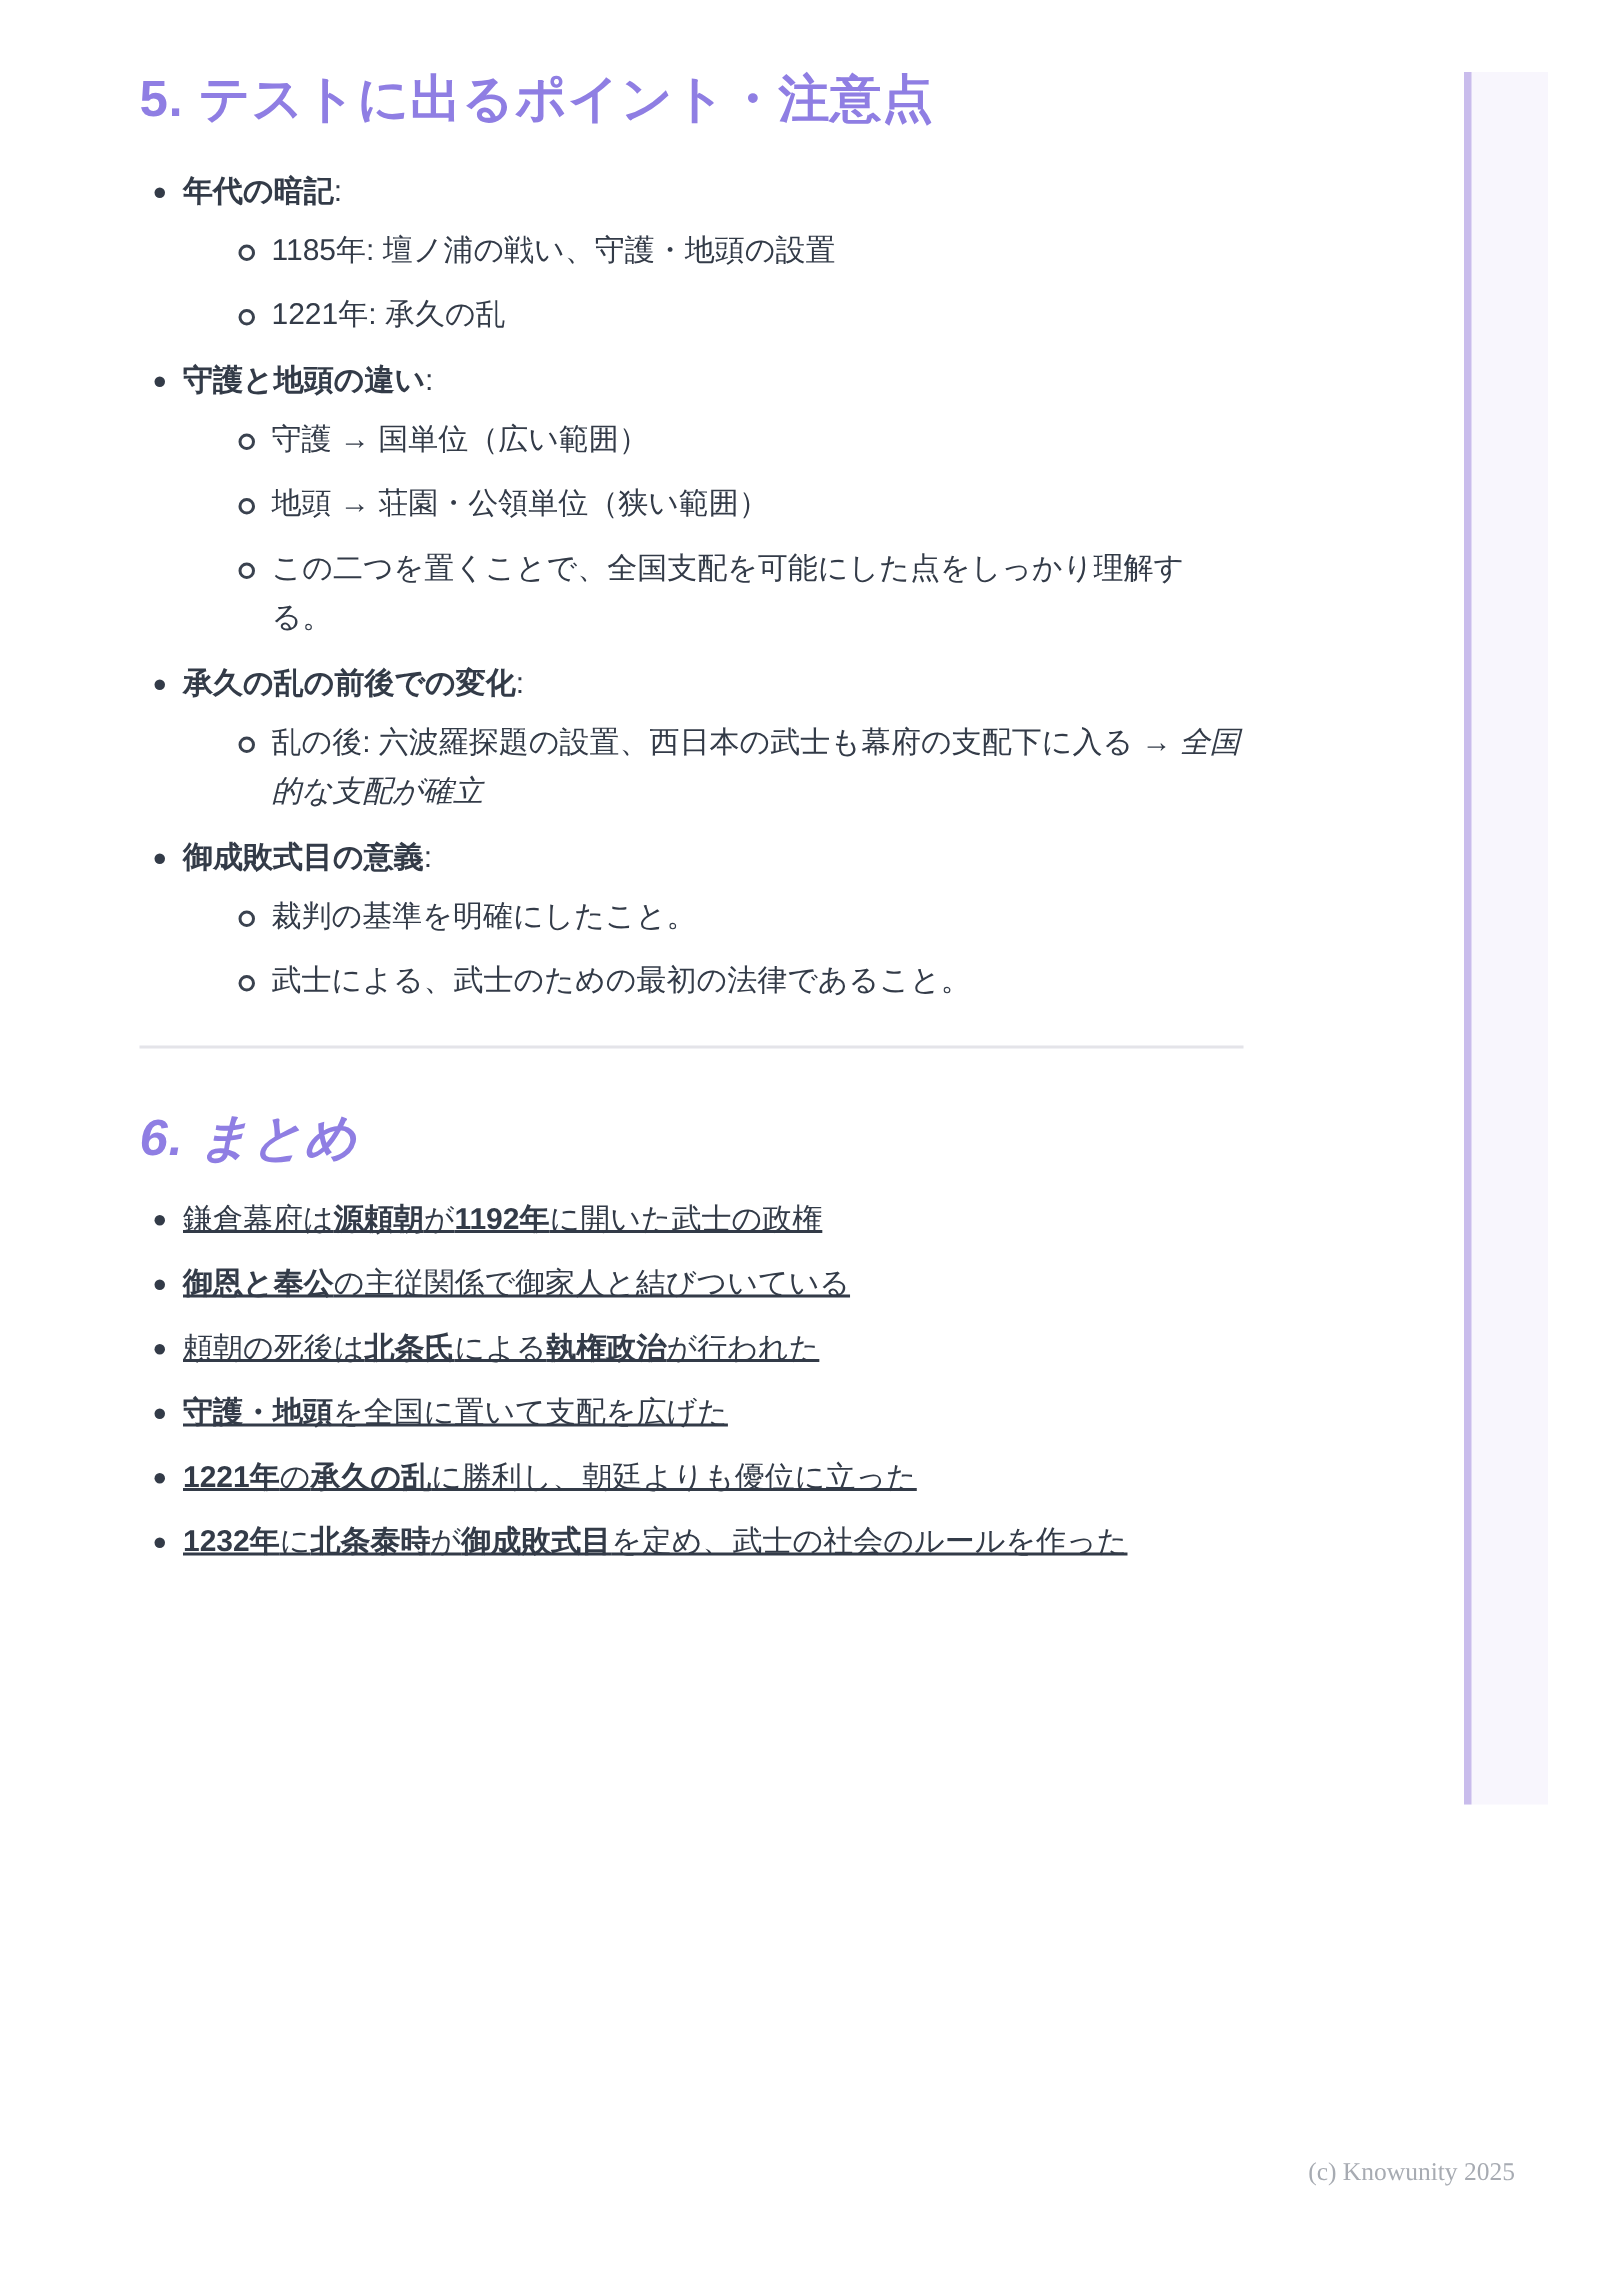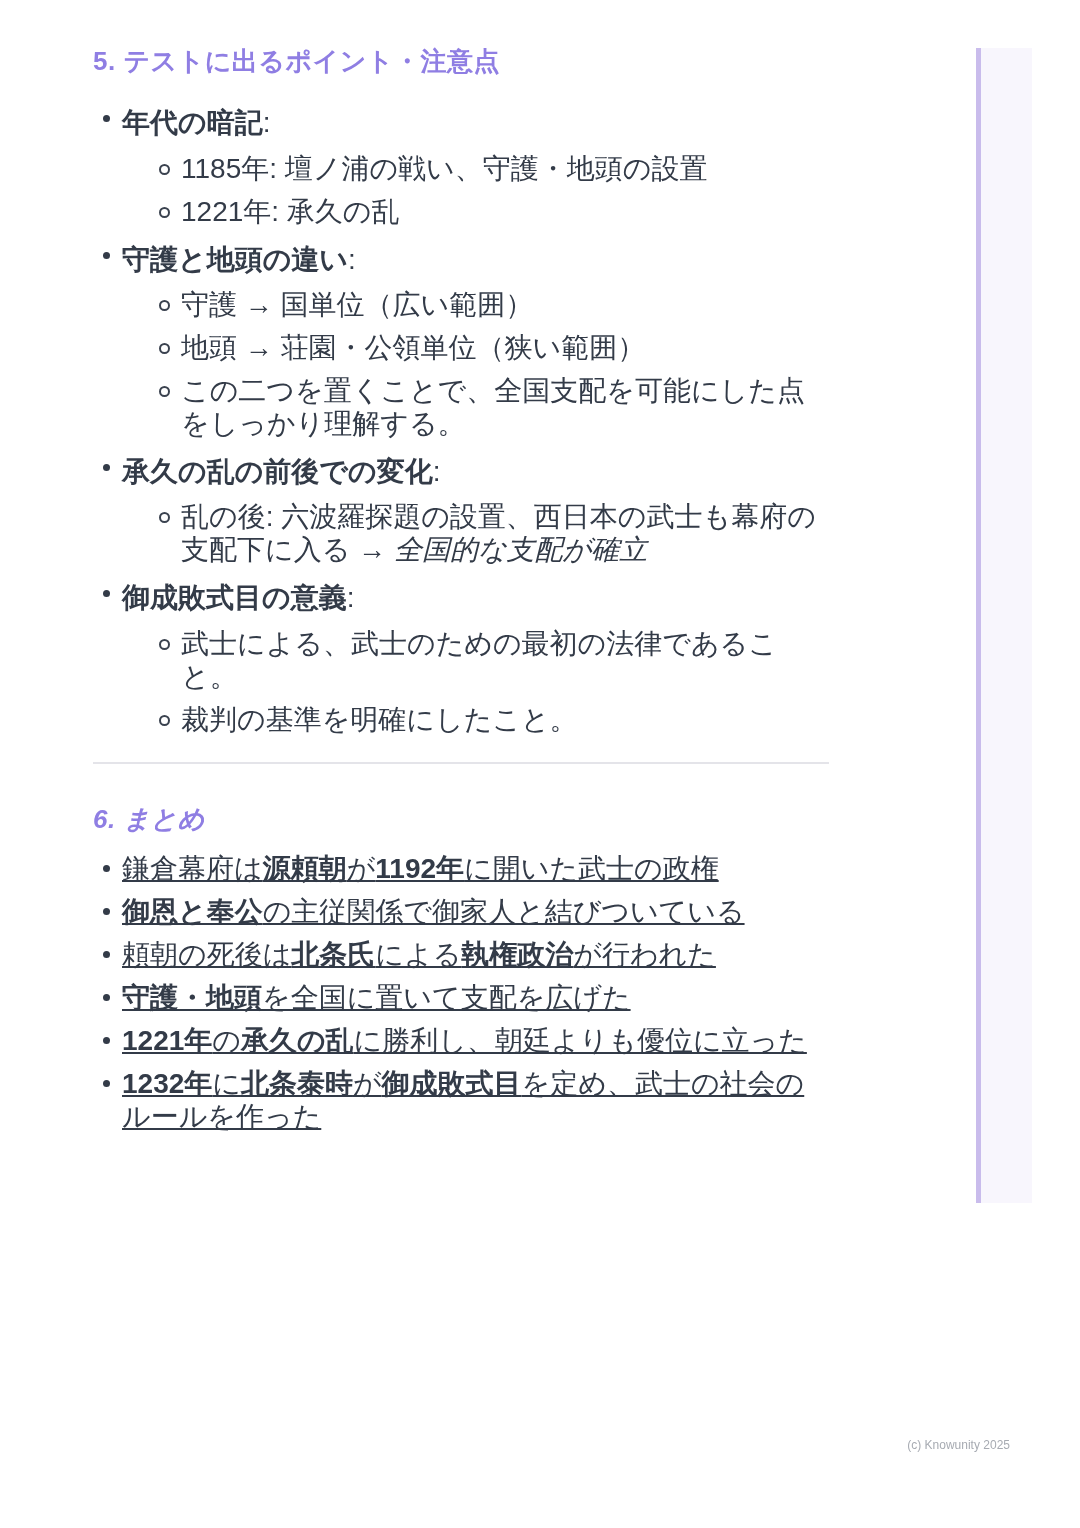--- a/index.html
+++ b/index.html
@@ -13,33 +13,33 @@
     overflow: hidden;
   }
   .content {
     position: absolute;
     left: 93px;
     top: 46px;
     width: 736px;
   }
   h2.sec-heading {
     margin: 0;
-    font-size: 26px;
+    font-size: 34px;
     line-height: 1.2;
     font-weight: 700;
     color: #8f7ee3;
     letter-spacing: 0.5px;
   }
   h2.sec-heading.second { margin-top: 40px; font-style: italic; }
 
   ul.l1 {
     list-style: none;
     margin: 0;
     padding: 0;
-    font-size: 28px;
+    font-size: 20px;
   }
   ul.l1 > li { position: relative; padding-left: 29px; }
   ul.l1 > li.first { margin-top: 28px; }
   ul.l1 > li + li { margin-top: 14px; }
 
   .bullet-dot {
     position: absolute;
     left: 10px;
     top: 10px;
     width: 7px;
@@ -99,22 +99,23 @@
     top: 48px;
     width: 51px;
     height: 1155px;
     background: #f8f6fd;
     border-left: 5px solid #c9bcec;
   }
   .footer {
     position: absolute;
     top: 1438px;
     right: 70px;
-    font-size: 12px;
+    font-size: 17px;
     color: #a7abb2;
+    font-family: Liberation Serif, serif;
   }
 </style>
 </head>
 <body>
 
 <div class="content">
 
   <h2 class="sec-heading">5. テストに出るポイント・注意点</h2>
 
   <ul class="l1">
@@ -143,22 +144,22 @@
       <div class="item-title"><b>承久の乱の前後での変化</b><span>:</span></div>
       <ul class="l2">
         <li><span class="bullet-circle"></span><span>乱の後: 六波羅探題の設置、西日本の武士も幕府の支配下に入る → </span><i class="em">全国的な支配が確立</i></li>
       </ul>
     </li>
 
     <li>
       <span class="bullet-dot"></span>
       <div class="item-title"><b>御成敗式目の意義</b><span>:</span></div>
       <ul class="l2">
+        <li><span class="bullet-circle"></span><span>裁判の基準を明確にしたこと。</span></li>
         <li><span class="bullet-circle"></span><span>武士による、武士のための最初の法律であること。</span></li>
-        <li><span class="bullet-circle"></span><span>裁判の基準を明確にしたこと。</span></li>
       </ul>
     </li>
 
   </ul>
 
   <hr class="divider">
 
   <h2 class="sec-heading second">6. まとめ</h2>
 
   <ul class="l1 summary">

